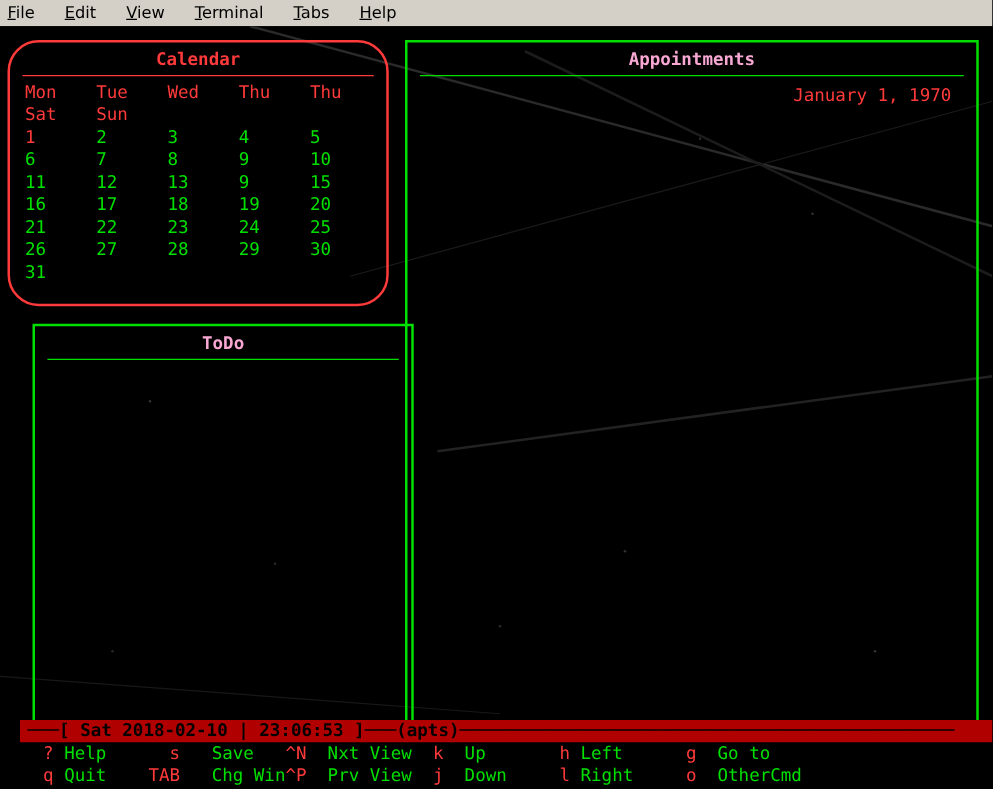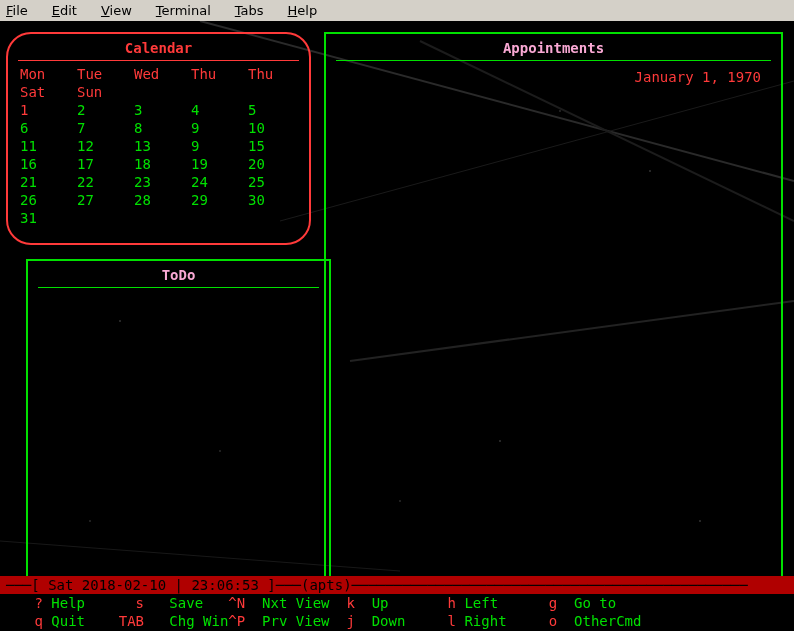--- a/index.html
+++ b/index.html
@@ -71,26 +71,26 @@
 .cal-grid {
   display: grid;
   grid-template-columns: repeat(5, 1fr);
 }
 .cal-grid div { padding: 1px 4px; }
 .day-head { color: #ff3a3a; }
 .day-num { color: #00e000; }
 .day-sel { color: #ff3a3a; }
 .statusbar {
   position: absolute;
-  left: 0; right: 0;
+  left: 16px; right: 0;
   bottom: 37px;
   height: 18px;
   background: #b00000;
   color: #000;
-  font-weight: normal;
+  font-weight: bold;
   padding-left: 6px;
   line-height: 18px;
   white-space: pre;
 }
 .helpbar {
   position: absolute;
   left: 0; right: 0;
   bottom: 0;
   height: 37px;
   background: #000;

